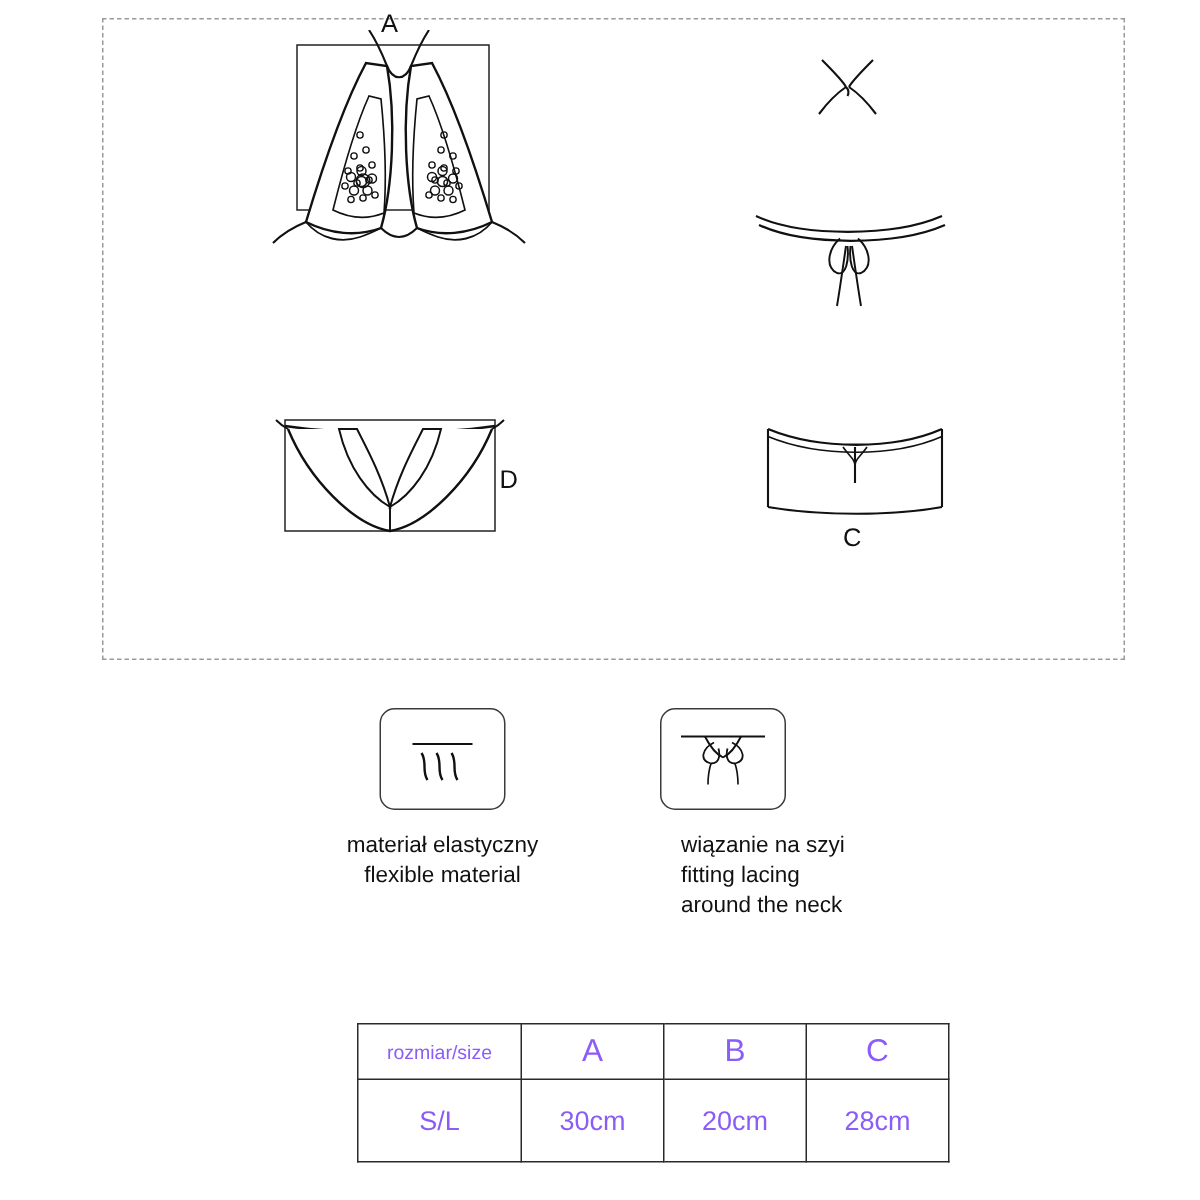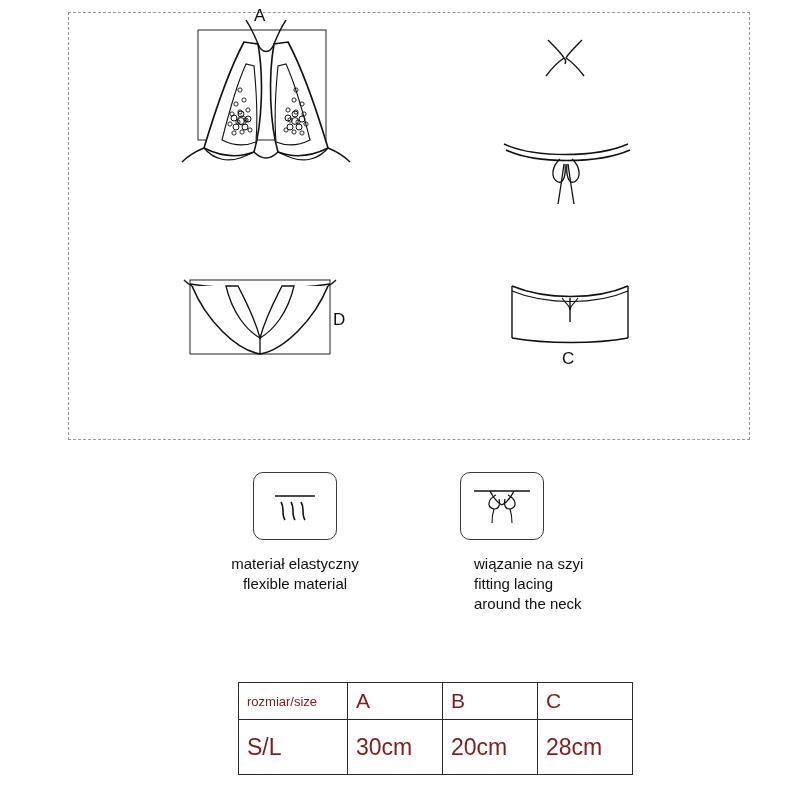--- a/index.html
+++ b/index.html
@@ -68,46 +68,47 @@
     background: #fff;
   }
   .feature .caption {
     margin-top: 14px;
     font-size: 15px;
     line-height: 1.32;
     color: #111;
     white-space: pre-line;
   }
   .feature-elastic { left: 205px; top: 472px; width: 180px; }
-  .feature-neck   { left: 460px; top: 472px; width: 220px; }
+  .feature-neck   { left: 440px; top: 472px; width: 220px; }
   .feature-neck .caption { text-align: left; padding-left: 14px; }
 
   
   .size-table {
     position: absolute;
     left: 238px;
     top: 682px;
     border-collapse: collapse;
   }
   .size-table td {
     border: 1px solid #2a2a2a;
+    text-align: center;
     vertical-align: middle;
-    color: #7f1d1d;
+    color: #8b5cf6;
   }
   .size-table tr.head td {
     height: 36px;
     font-size: 13px;
     padding: 0 8px;
   }
   .size-table tr.head td.col-letter {
     font-size: 21px;
   }
   .size-table tr.body td {
     height: 54px;
-    font-size: 23px;
+    font-size: 18px;
     padding: 0 8px;
   }
   .size-table td.c-size { width: 92px; }
   .size-table td.c-a { width: 78px; }
   .size-table td.c-b { width: 78px; }
   .size-table td.c-c { width: 78px; }
 </style>
 </head>
 <body>
 

